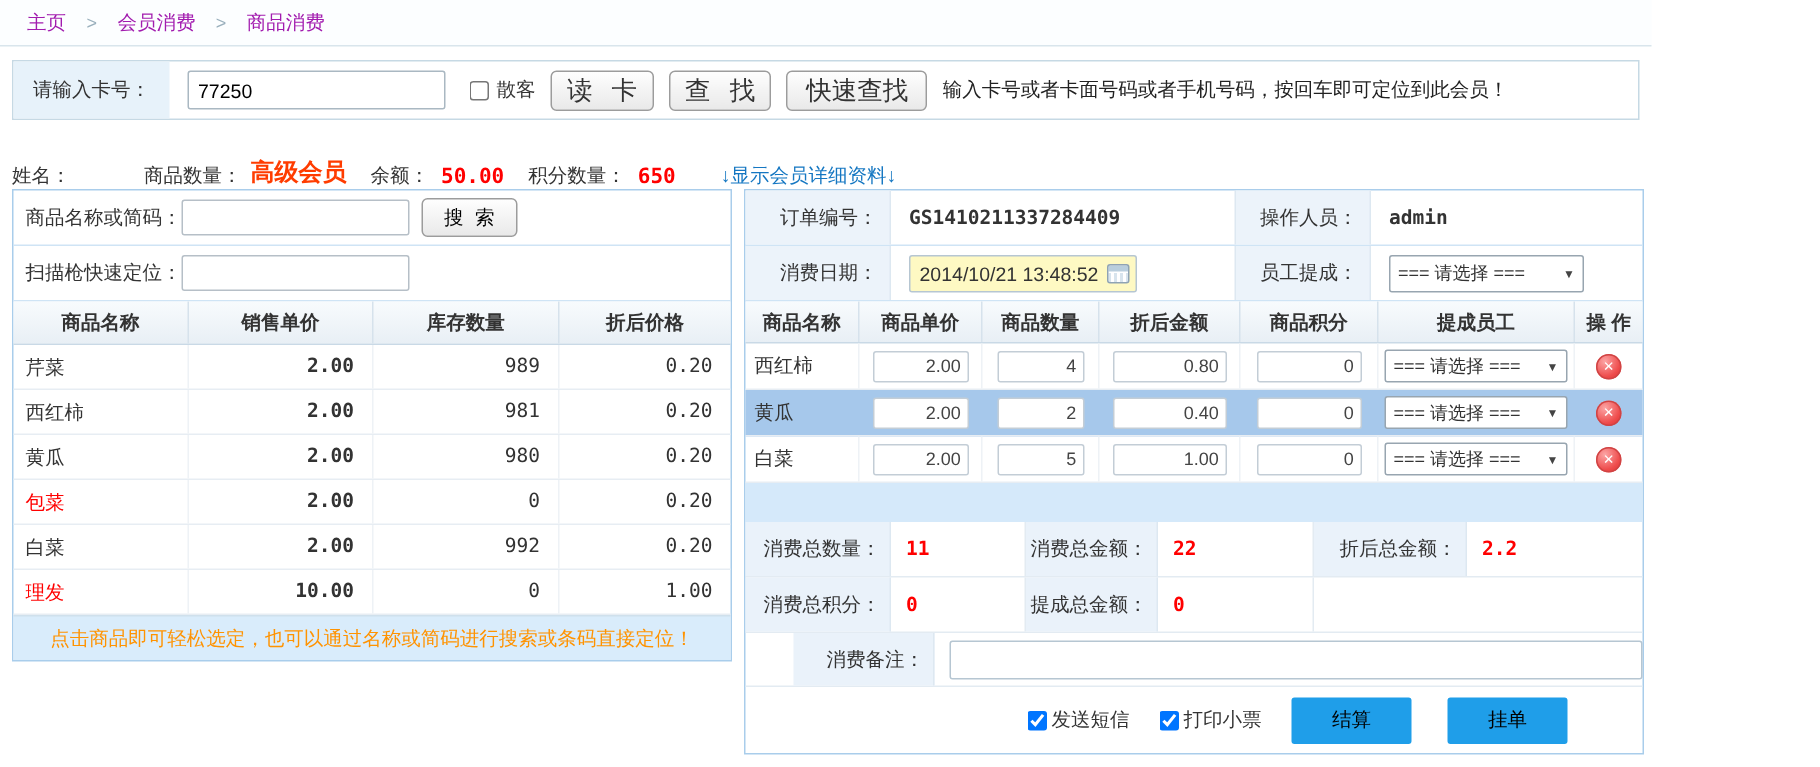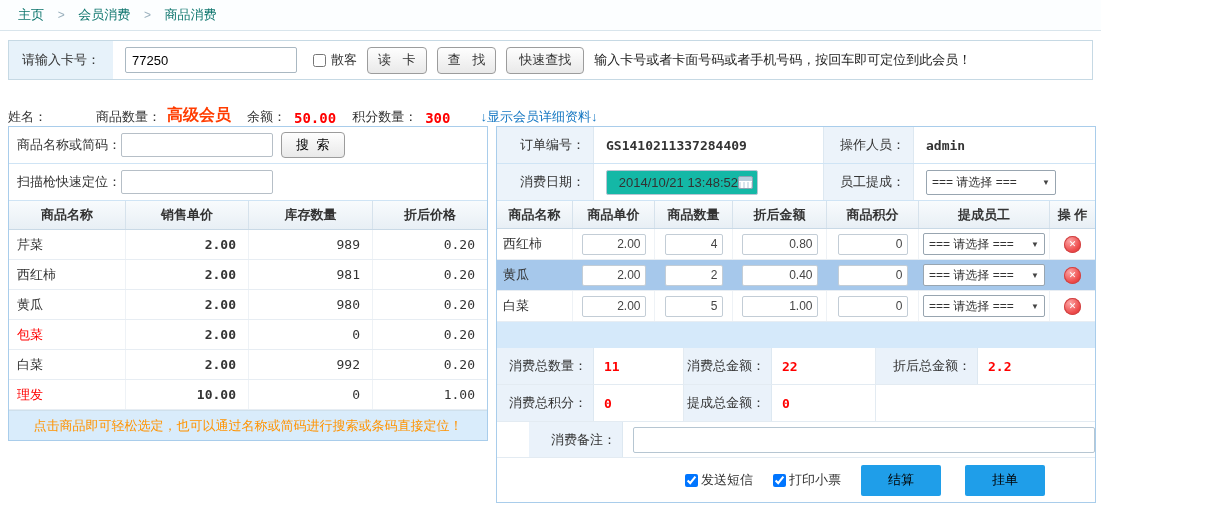--- a/index.html
+++ b/index.html
@@ -6,32 +6,32 @@
   body {
     width: 1213px; height: 511px; position: relative; overflow: hidden;
     background: #fff; color: #333;
     font-family: "Liberation Sans", "DejaVu Sans", sans-serif; font-size: 12px;
   }
 
   
   .breadcrumb { width: 1101px; height: 31px; line-height: 30px; padding-left: 18px;
     background: #fcfeff; border-bottom: 1px solid #d9e5ec; font-size: 13px; color: #555; }
   .breadcrumb .sep { color: #9ab0bd; margin: 0 10px; font-size: 12px; }
-  .breadcrumb .bc-item { color: #0f766e; cursor: pointer; }
+  .breadcrumb .bc-item { color: #a21caf; cursor: pointer; }
 
   
   .card { margin: 9px 0 0 8px; width: 1085px; height: 40px; border: 1px solid #c6d9e4;
     display: flex; align-items: center; background: #fff; }
   .card-label { width: 104px; height: 100%; background: #e7f2fa; display: flex;
     align-items: center; justify-content: center; font-size: 13px; }
   .card-no { width: 172px; height: 26px; border: 1px solid #aab8c2; margin-left: 12px;
     padding: 0 6px; font-size: 13px; border-radius: 2px; }
   .guest { margin-left: 16px; display: flex; align-items: center; gap: 5px; font-size: 13px; }
   .gbtn { margin-left: 10px; height: 27px; padding: 0 12px; border: 1px solid #9c9c9c;
-    border-radius: 4px; background: linear-gradient(#fefefe, #e9e9e9); font-size: 13px;
+    border-radius: 4px; background: linear-gradient(#fefefe, #e9e9e9); font-size: 17px;
     color: #333; font-family: inherit; cursor: pointer; }
   .gbtn.ls { padding: 0 10px; word-spacing: 8px; }
   .hint { margin-left: 10px; font-size: 13px; color: #222; }
 
   
   .member { display: flex; align-items: flex-end; height: 46px; margin-left: 8px; font-size: 13px; }
   .m-name { width: 88px; }
   .m-level { color: #ff3c00; font-weight: bold; font-size: 16px; margin: 0 16px 0 6px; }
   .m-red { color: #ff0000; font-weight: bold; font-size: 14px; margin: 0 16px 0 8px;
     font-family: "DejaVu Sans Mono", monospace; }
@@ -71,21 +71,21 @@
   .rpanel { width: 600px; border: 1px solid #a9cdeb; background: #fff; }
   .info-row { display: flex; height: 37px; align-items: stretch;
     border-bottom: 1px solid #cfe4f5; font-size: 13px; }
   .ilabel { background: #ecf3fa; display: flex; align-items: center; justify-content: flex-end;
     padding-right: 8px; border-right: 1px solid #dde8f1; }
   .ival { display: flex; align-items: center; padding-left: 12px; font-weight: bold;
     font-family: "DejaVu Sans Mono", monospace; font-size: 13px; }
   .w97 { width: 97px; } .w230 { width: 230px; } .w90 { width: 90px; } .grow { flex: 1; }
   .br { border-right: 1px solid #dde8f1; }
   .datebox { width: 152px; height: 25px; border: 1px solid #b6c6d2; border-radius: 2px;
-    display: flex; align-items: center; margin-left: 12px; background: #14b8a6; font-size: 13px; text-align: right; }
+    display: flex; align-items: center; margin-left: 12px; background: #fef9c3; font-size: 13px; }
   .datebox .dtxt { padding-left: 6px; flex: 1; font-family: "Liberation Sans", sans-serif; }
   .cal { width: 15px; height: 13px; margin-right: 4px; border: 1px solid #8fa3b4; border-radius: 2px;
     background: linear-gradient(#b9cedd, #b9cedd) 0 0/15px 4px no-repeat,
       repeating-linear-gradient(90deg, #d8e4ed 0 2px, #fff 2px 4px) 0 5px/15px 8px no-repeat, #fff;
     display: inline-block; cursor: pointer; }
   .fselect { height: 22px; border: 1px solid #98a5b0; border-radius: 2px; background: #fff;
     display: inline-flex; align-items: center; justify-content: space-between;
     padding: 0 5px; font-size: 12px; width: 122px; cursor: pointer; }
   .fselect.big { width: 130px; height: 25px; margin-left: 12px; }
   .fselect .arr { font-size: 8px; color: #444; margin-left: 4px; }
@@ -160,21 +160,21 @@
   <span class="hint">输入卡号或者卡面号码或者手机号码，按回车即可定位到此会员！</span>
 </div>
 
 <div class="member">
   <span class="m-name">姓名：</span>
   <span>商品数量：</span>
   <span class="m-level">高级会员</span>
   <span>余额：</span>
   <span class="m-red">50.00</span>
   <span>积分数量：</span>
-  <span class="m-red">300</span>
+  <span class="m-red">650</span>
   <span class="m-link">↓显示会员详细资料↓</span>
 </div>
 
 <div class="main">
 
   <div class="lpanel">
     <div class="form-row">
       <span class="flabel">商品名称或简码：</span>
       <input class="finput" value="" style="">
       <button class="sbtn">搜 索</button>

